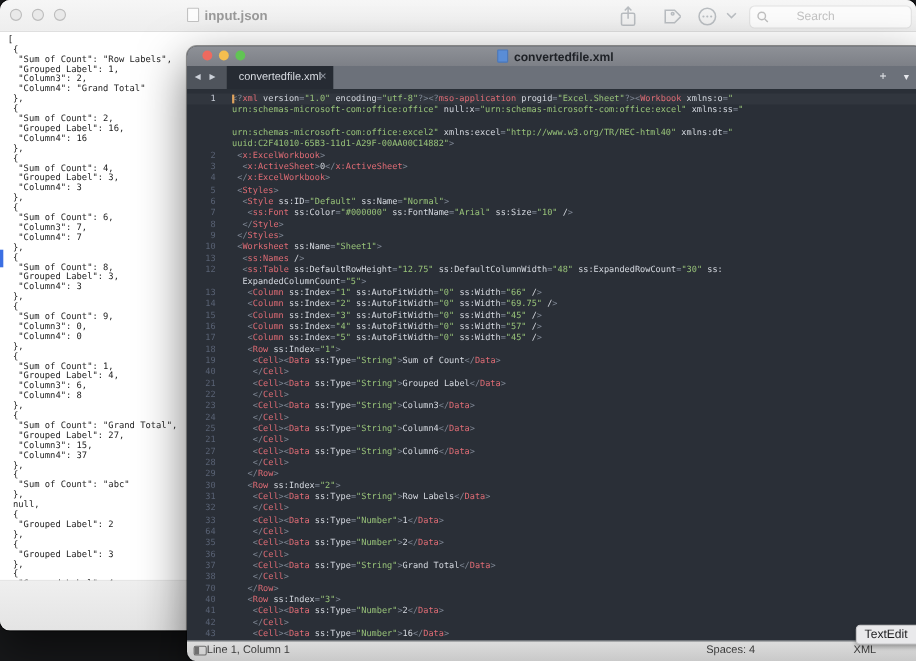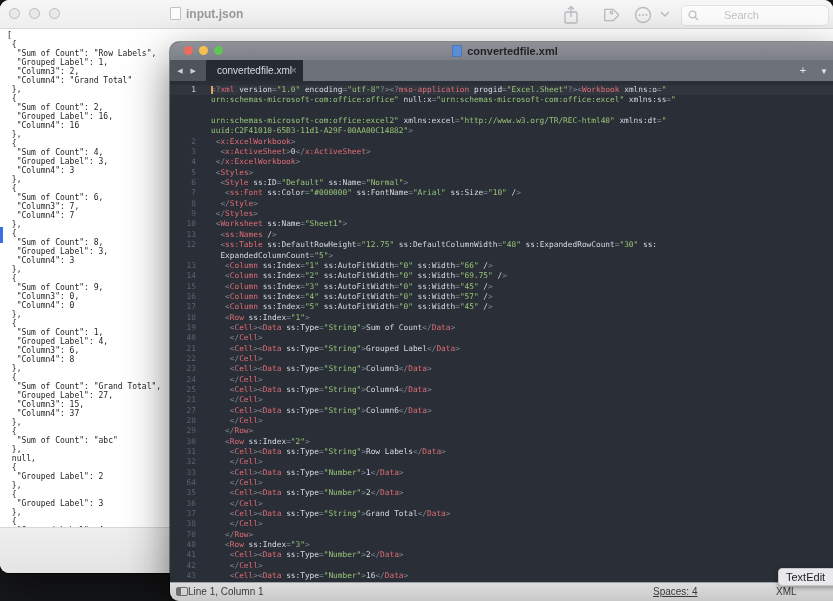--- a/index.html
+++ b/index.html
@@ -56,21 +56,21 @@
   .crow .ln{flex:0 0 26px;text-align:right;color:#596274;margin-right:15px;}
   .crow.active .ln{color:#c6ccd6;}
   .crow .caret{position:absolute;left:41px;top:1px;width:2px;height:8px;background:#e0a35c;}
   .minimap{position:absolute;right:0;top:4px;width:78px;}
   .mm-row{height:2px;margin-bottom:3.1px;white-space:nowrap;overflow:hidden;font-size:0;}
   .ed-statusbar{position:absolute;left:0;bottom:0;right:0;height:18px;background:linear-gradient(#dddddd,#c9c9c9);
     border-top:1px solid #9fa2a6;border-radius:0 0 0 9px;font-size:10px;color:#3a3a3a;}
   .sb-pos{position:absolute;left:6px;top:3px;margin-left:12px;}
   .sb-ico{position:absolute;left:6px;top:4px;width:12px;height:9px;border:1px solid #6f6f6f;border-radius:2px;box-sizing:border-box;}
   .sb-ico:before{content:"";position:absolute;left:0;top:0;bottom:0;width:4px;background:#6f6f6f;}
-  .sb-spaces{position:absolute;left:483px;top:3px;text-decoration:underline;}
+  .sb-spaces{position:absolute;left:472px;top:3px;}
   .sb-lang{position:absolute;left:606px;top:3px;}
   
   .tooltip{position:absolute;left:778px;top:568px;width:70px;height:18px;background:#e9e9eb;
     border:1px solid #c8c8ca;border-radius:4px;box-shadow:0 2px 5px rgba(0,0,0,.35);
     font-size:11px;color:#1c1c1e;line-height:17px;padding-left:7px;box-sizing:border-box;}
 </style>
 <style>.tk-t{color:#e06c75}.tk-s{color:#98c379}.tk-p{color:#7f8794}.tk-x{color:#d6dae1}</style></head>
 <body>
 
 <div class="te-window">

